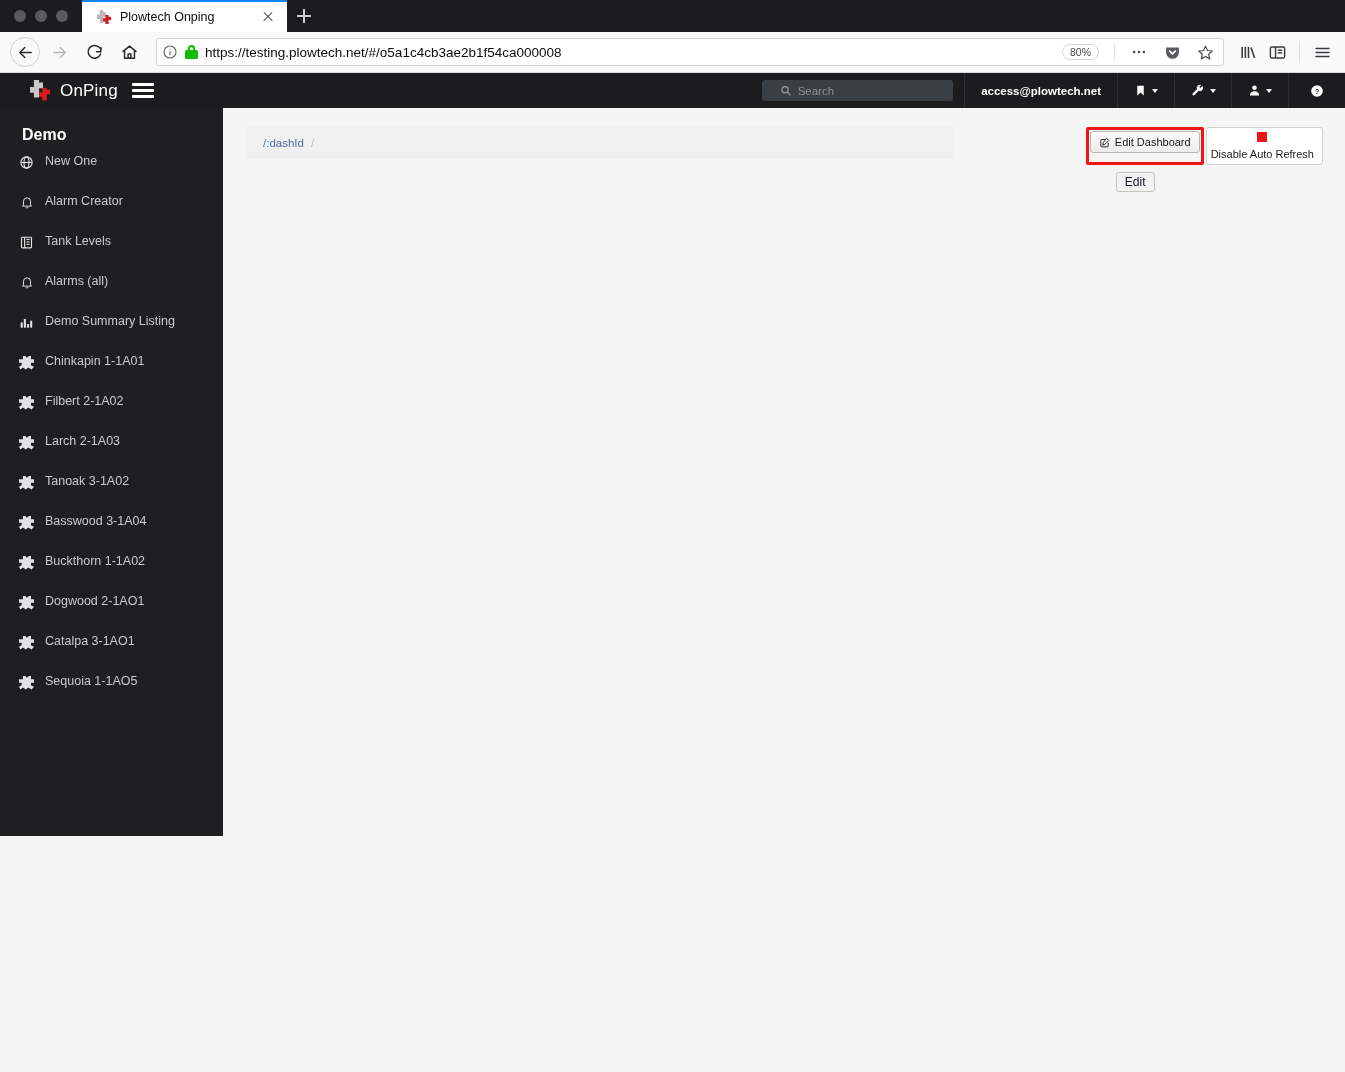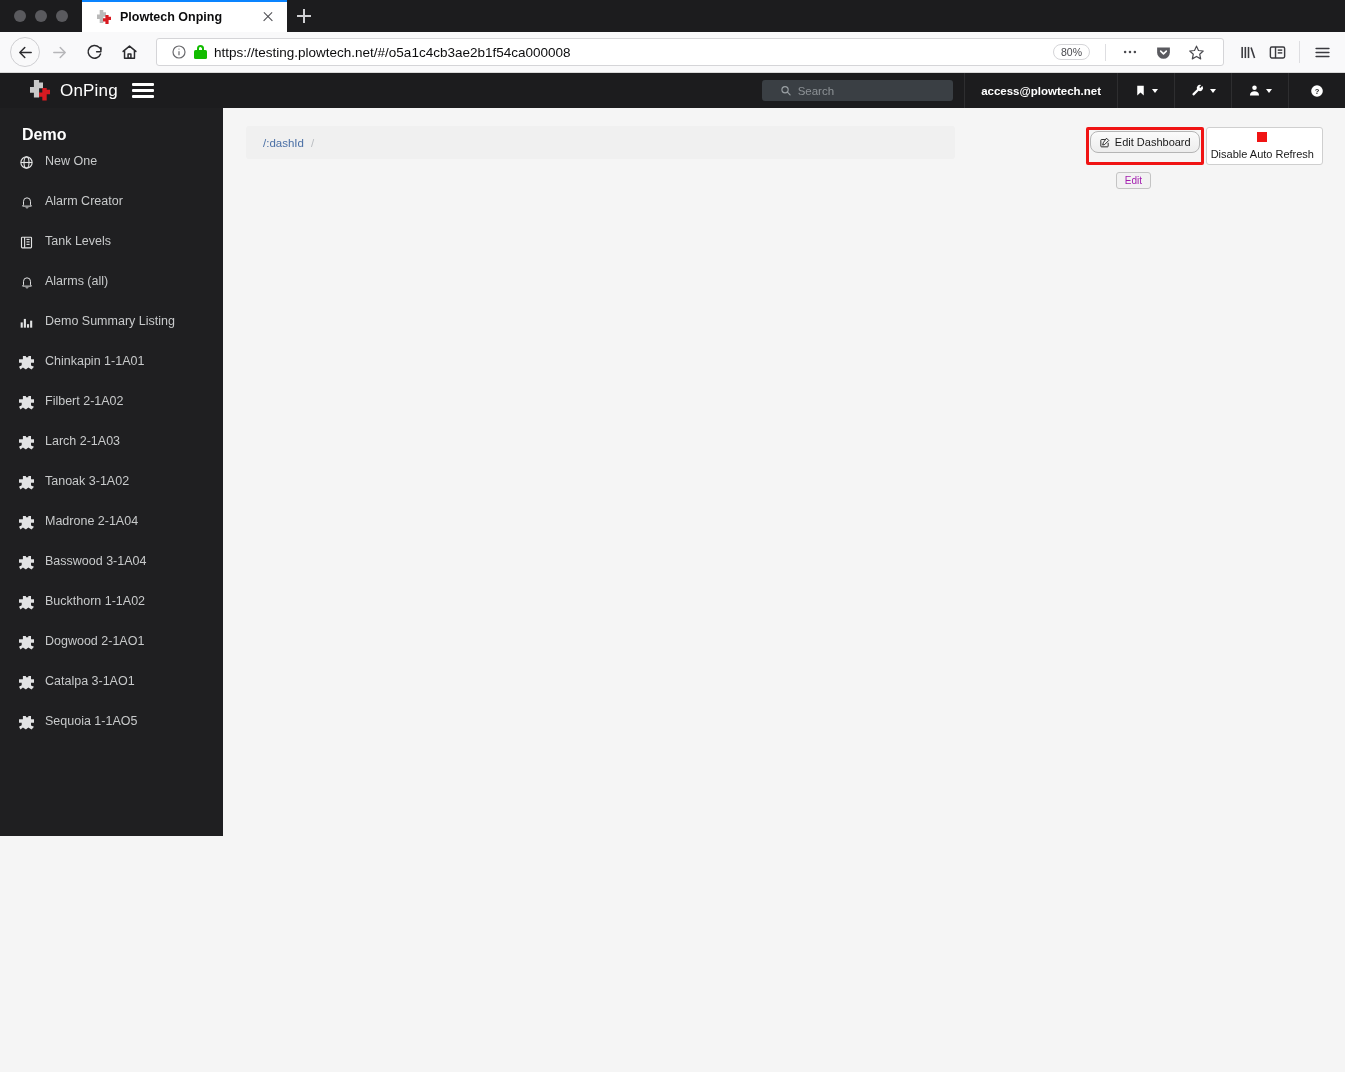--- a/index.html
+++ b/index.html
@@ -15,21 +15,20 @@
     height: 32px; background: #1c1c1e;
     display: flex; align-items: flex-end; position: relative;
   }
   .win-controls { display: flex; gap: 9px; padding: 0 14px 10px 14px; }
   .win-dot { width: 12px; height: 12px; border-radius: 50%; background: #5a5a5e; }
   .tab {
     width: 205px; height: 32px; background: #ffffff;
     display: flex; align-items: center; gap: 8px;
     padding: 0 10px 0 14px; position: relative;
     border-top: 2px solid #0a84ff;
-    font-weight: bold;
   }
   .tab-favicon {
     width: 16px; height: 16px; position: relative; flex: 0 0 16px;
   }
   .tab-favicon .pz1 {
     position: absolute; left: 1px; top: 1px; width: 9px; height: 13px;
     background: #b9b9b9; clip-path: polygon(30% 0,70% 0,70% 18%,100% 18%,100% 52%,70% 52%,70% 100%,30% 100%,30% 70%,0 70%,0 34%,30% 34%);
   }
   .tab-favicon .pz2 {
     position: absolute; left: 7px; top: 6px; width: 8px; height: 9px;
@@ -66,21 +65,21 @@
     width: 32px; height: 32px; display: flex; align-items: center;
     justify-content: center; cursor: pointer; color: #2b2b2e;
   }
   .nav-btn.circled {
     border: 1.4px solid #cfcfd2; border-radius: 50%; width: 30px; height: 30px;
   }
   .nav-btn.dim { color: #b6b6b9; }
   .urlbar {
     flex: 1; height: 28px; margin: 0 8px; background: #ffffff;
     border: 1px solid #d5d5d8; border-radius: 3px;
-    display: flex; align-items: center; padding: 0 14px; gap: 7px;
+    display: flex; align-items: center; padding: 0 5px; gap: 7px;
   }
   .url-ident { width: 16px; height: 16px; color: #6a6a6e; flex: 0 0 16px; }
   .url-lock { width: 13px; height: 14px; flex: 0 0 13px; position: relative; }
   .url-lock .body { position: absolute; bottom: 0; left: 0; width: 13px; height: 9px; background: #12bc00; border-radius: 1.5px; }
   .url-lock .shackle { position: absolute; top: 0; left: 3px; width: 7px; height: 7px; border: 2px solid #12bc00; border-bottom: none; border-radius: 4px 4px 0 0; }
   .url-text {
     font-size: 13.5px; color: #0c0c0d; white-space: nowrap; flex: 1;
   }
   .zoom-badge {
     font-size: 10.5px; color: #4a4a4f; border: 1px solid #d5d5d8;
@@ -150,37 +149,37 @@
     display: flex; align-items: center; padding-left: 17px; gap: 7px;
   }
   .crumb { font-size: 11.5px; color: #4a6fa5; cursor: pointer; }
   .crumb-sep { font-size: 11.5px; color: #b9bcc0; }
 
   .action-area { position: absolute; right: 22px; top: 19px; }
   .btn-row { display: flex; align-items: stretch; }
   .hl-wrap { border: 3px solid #f01414; border-radius: 2px; padding: 1px; }
   .btn {
     background: linear-gradient(#fbfbfb,#ededed); border: 1px solid #b5b5b5;
-    border-radius: 8px; font-size: 11px; color: #1a1a1a; font-family: inherit;
+    border-radius: 3px; font-size: 11px; color: #1a1a1a; font-family: inherit;
     padding: 3px 8px; display: flex; align-items: center; gap: 5px;
     cursor: pointer; white-space: nowrap; line-height: 14px;
   }
   .btn-plain {
     background: #ffffff; border: 1px solid #cfcfcf; border-radius: 3px;
     font-size: 11px; color: #1a1a1a; padding: 4px 8px 4px 4px;
     display: flex; align-items: center; gap: 6px; cursor: pointer; white-space: nowrap;
     margin-left: 2px;
     flex-direction: column;
   }
   .red-sq { width: 10px; height: 10px; background: #f01414; flex: 0 0 10px; }
   .pencil-ico { width: 11px; height: 11px; flex: 0 0 11px; }
   .tooltip {
     margin-top: 7px; margin-left: 30px; display: inline-flex;
     background: #f2f2f2; border: 1px solid #c4c4c4; border-radius: 3px;
-    font-size: 10px; color: #a21caf; padding: 2px 8px;
+    font-size: 12px; color: #0f172a; padding: 2px 8px;
   }
 </style>
 </head>
 <body>
 
 <div class="browser-tabbar">
   <div class="win-controls">
     <div class="win-dot"></div>
     <div class="win-dot"></div>
     <div class="win-dot"></div>
@@ -415,26 +414,20 @@
         <span class="side-icon">
             <span class="puzzle-ico"></span>
           </span>
         <span>Larch 2-1A03</span>
       </div>
       <div class="side-item">
         <span class="side-icon">
             <span class="puzzle-ico"></span>
           </span>
         <span>Tanoak 3-1A02</span>
-      </div>
-      <div class="side-item">
-        <span class="side-icon">
-            <span class="puzzle-ico"></span>
-          </span>
-        <span>Madrone 2-1A04</span>
       </div>
       <div class="side-item">
         <span class="side-icon">
             <span class="puzzle-ico"></span>
           </span>
         <span>Basswood 3-1A04</span>
       </div>
       <div class="side-item">
         <span class="side-icon">
             <span class="puzzle-ico"></span>

